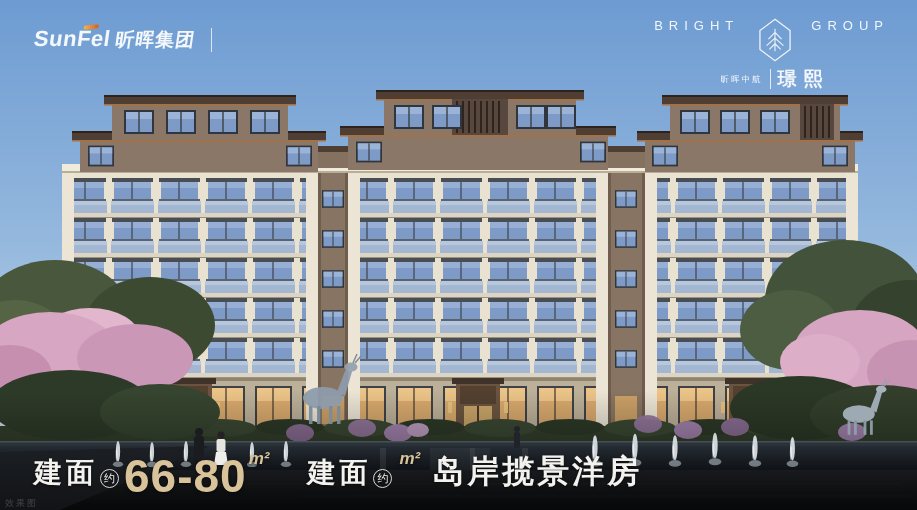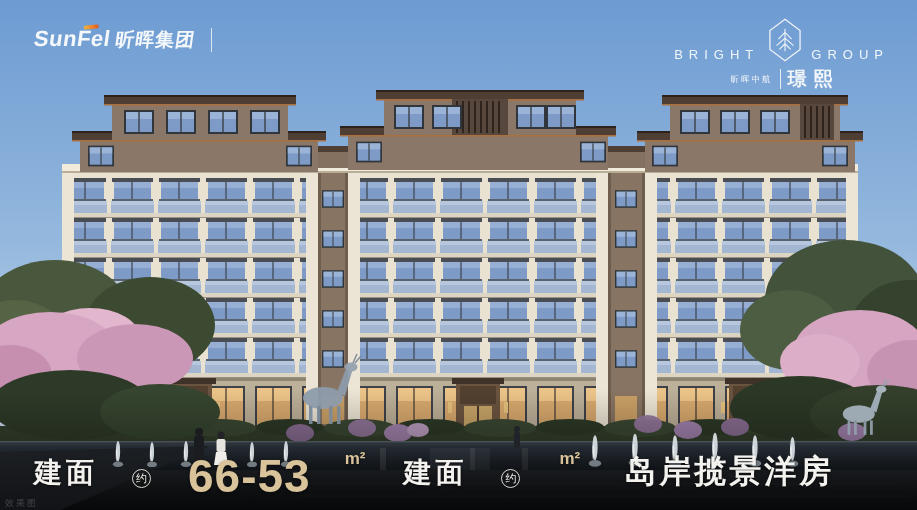--- a/index.html
+++ b/index.html
@@ -14,38 +14,38 @@
   .sunfel .accent{position:absolute;left:48px;top:-1px;width:15px;height:4px;border-radius:2px;
                   background:linear-gradient(90deg,#f6b83d,#e2581d);transform:rotate(-6deg);}
   .sunfel .cn{font-size:19px;margin-left:5px;letter-spacing:1px;}
   .hdr-div{width:1px;height:24px;background:rgba(255,255,255,.75);margin:0 16px;}
   .zh-group{display:flex;align-items:center;}
   .zh-text{display:flex;flex-direction:column;margin-left:7px;}
   .zh-cn{font-size:17px;font-weight:bold;letter-spacing:1.5px;}
   .zh-en{font-size:6px;letter-spacing:1.6px;opacity:.85;margin-top:2px;}
 
   .hdr-right{position:absolute;right:28px;top:18px;display:flex;flex-direction:column;align-items:center;color:#f2f6fa;}
-  .brand-row{display:flex;align-items:flex-end;gap:10px;}
+  .brand-row{display:flex;align-items:flex-start;gap:20px;}
   .brand-word{font-size:13px;letter-spacing:6px;font-weight:500;}
   .brand-sub{display:flex;align-items:center;margin-top:4px;}
   .brand-sub .mini{display:flex;font-size:8.5px;letter-spacing:2px;line-height:1.25;text-align:center;}
   .brand-sub .bar{width:1px;height:20px;background:rgba(255,255,255,.8);margin:0 7px;}
   .brand-sub .name{font-size:19px;font-weight:bold;letter-spacing:7px;margin-right:-7px;}
 
   
   .footer{position:absolute;left:34px;bottom:14px;display:flex;align-items:flex-end;color:#f3f2ee;
           text-shadow:0 1px 3px rgba(0,0,0,.55);white-space:nowrap;}
-  .fgroup{display:flex;align-items:flex-end;gap:32px;}
+  .fgroup{display:flex;align-items:flex-end;}
   .fgroup + .fgroup{margin-left:38px;}
   .f-prefix{font-size:28px;font-weight:bold;letter-spacing:4px;margin-bottom:4px;}
   .f-approx{width:17px;height:17px;border:1px solid rgba(240,240,235,.9);border-radius:50%;
             font-size:11px;line-height:17px;text-align:center;margin:0 5px 8px 2px;flex:0 0 auto;}
   .f-range{font-size:46px;font-weight:bold;line-height:.88;letter-spacing:1px;color:#d9c39a;
            font-family:"Liberation Sans","DejaVu Sans",sans-serif;}
-  .f-unit{font-size:17px;font-weight:bold;color:#d9c39a;margin:0 0 27px 2px;}
+  .f-unit{font-size:17px;font-weight:bold;color:#d9c39a;margin:0 0 27px 2px;font-style:italic;}
   .f-tagline{font-size:32px;font-weight:bold;letter-spacing:3px;margin:0 0 2px 12px;}
 
   .watermark{position:absolute;left:5px;bottom:0;font-size:9px;letter-spacing:2px;
              color:rgba(175,175,175,.30);}
 </style>
 </head>
 <body>
 
 <div class="stage">
 
@@ -403,21 +403,21 @@
       </span>
       <span class="bar"></span>
       <span class="name">璟熙</span>
     </div>
   </div>
 
   <div class="footer">
     <div class="fgroup">
       <span class="f-prefix">建面</span>
       <span class="f-approx">约</span>
-      <span class="f-range">66-53</span>
+      <span class="f-range">66-80</span>
       <span class="f-unit">m²</span>
     </div>
     <div class="fgroup">
       <span class="f-prefix">建面</span>
       <span class="f-approx">约</span>
       <span class="f-unit">m²</span>
       <span class="f-tagline">岛岸揽景洋房</span>
     </div>
   </div>
 

